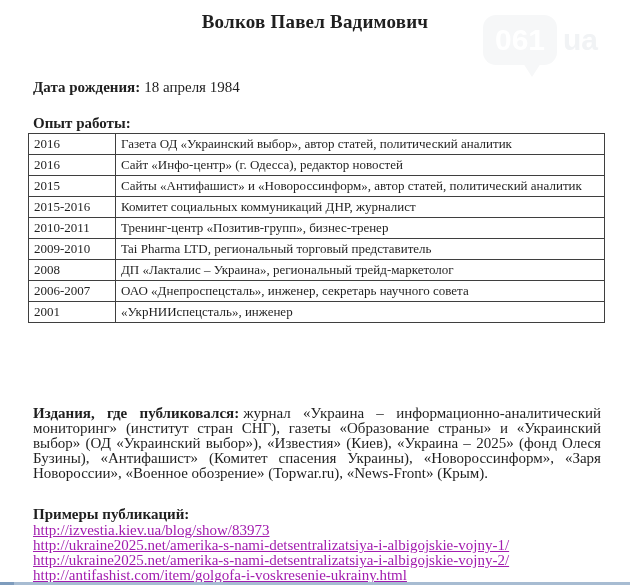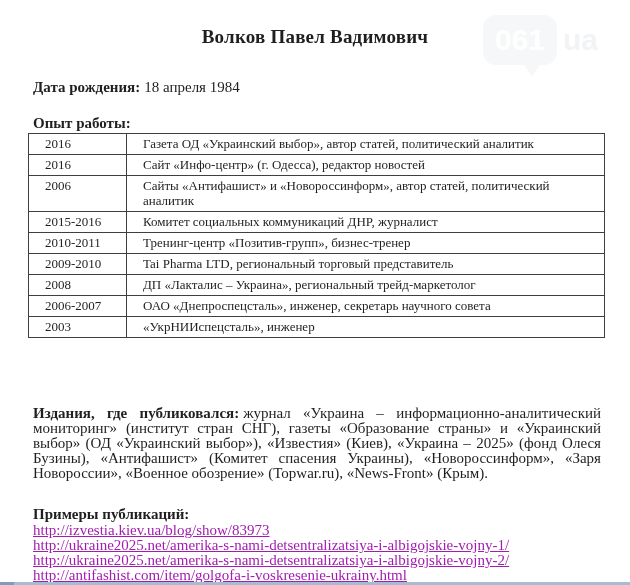--- a/index.html
+++ b/index.html
@@ -5,21 +5,21 @@
   html, body { margin:0; padding:0; }
   .page {
     position:relative;
     width:630px; height:585px;
     background:#ffffff;
     font-family:"Liberation Serif", "DejaVu Serif", serif;
     color:#1f1f1f;
     overflow:hidden;
   }
   .doc-title {
-    position:absolute; top:26px; left:0; width:630px;
+    position:absolute; top:11px; left:0; width:630px;
     text-align:center; font-size:19px; font-weight:bold;
     letter-spacing:0.2px;
   }
   
   .watermark { position:absolute; top:13px; left:483px; width:135px; height:68px; }
   .wm-bubble {
     position:absolute; top:2px; left:0; width:74px; height:50px;
     background:#f6f7f8; border-radius:13px;
     display:flex; align-items:center; justify-content:center;
   }
@@ -39,21 +39,21 @@
   .date-line { position:absolute; top:80px; left:33px; }
   .bold-label { font-weight:bold; margin-right:4px; }
   .work-heading { position:absolute; top:116px; left:33px; font-weight:bold; }
   table.work-table {
     position:absolute; top:133px; left:28px;
     width:577px; border-collapse:collapse;
     font-size:13px; line-height:15px;
   }
   table.work-table td {
     border:1px solid #3f3f3f;
-    padding:2px 4px 3px 16px;
+    padding:2px 4px 3px 5px;
     vertical-align:top;
   }
   td.period { width:77px; }
   .justify { text-align:justify; }
   .cell-overflow { margin-right:-14px; text-align:justify; }
   .pubs { position:absolute; top:406px; left:33px; width:568px; text-align:justify; }
   .examples-heading { position:absolute; top:507px; left:33px; font-weight:bold; }
   .links { position:absolute; top:523px; left:33px; }
   .links a { display:block; color:#a21caf; text-decoration:underline; }
   .bottom-strip { position:absolute; left:0; bottom:0; width:630px; height:3px; background:#a7bcd2; }
@@ -84,21 +84,21 @@
     <tbody>
       <tr>
         <td class="period">2016</td>
         <td class="desc">Газета ОД «Украинский выбор», автор статей, политический аналитик</td>
       </tr>
       <tr>
         <td class="period">2016</td>
         <td class="desc">Сайт «Инфо-центр» (г. Одесса), редактор новостей</td>
       </tr>
       <tr>
-        <td class="period">2006</td>
+        <td class="period">2015</td>
         <td class="desc">Сайты «Антифашист» и «Новороссинформ», автор статей, политический аналитик</td>
       </tr>
       <tr>
         <td class="period">2015-2016</td>
         <td class="desc">Комитет социальных коммуникаций ДНР, журналист</td>
       </tr>
       <tr>
         <td class="period">2010-2011</td>
         <td class="desc">Тренинг-центр «Позитив-групп», бизнес-тренер</td>
       </tr>
@@ -108,21 +108,21 @@
       </tr>
       <tr>
         <td class="period">2008</td>
         <td class="desc">ДП «Лакталис – Украина», региональный трейд-маркетолог</td>
       </tr>
       <tr>
         <td class="period">2006-2007</td>
         <td class="desc">ОАО «Днепроспецсталь», инженер, секретарь научного совета</td>
       </tr>
       <tr>
-        <td class="period">2003</td>
+        <td class="period">2001</td>
         <td class="desc">«УкрНИИспецсталь», инженер</td>
       </tr>
     </tbody>
   </table>
 
   <div class="pubs body-text">
     <span class="bold-label">Издания, где публиковался:</span><span>журнал «Украина – информационно-аналитический мониторинг» (институт стран СНГ), газеты «Образование страны» и «Украинский выбор» (ОД «Украинский выбор»), «Известия» (Киев), «Украина – 2025» (фонд Олеся Бузины), «Антифашист» (Комитет спасения Украины), «Новороссинформ», «Заря Новороссии», «Военное обозрение» (Topwar.ru), «News-Front» (Крым).</span>
   </div>
 
   <div class="examples-heading body-text">Примеры публикаций:</div>

